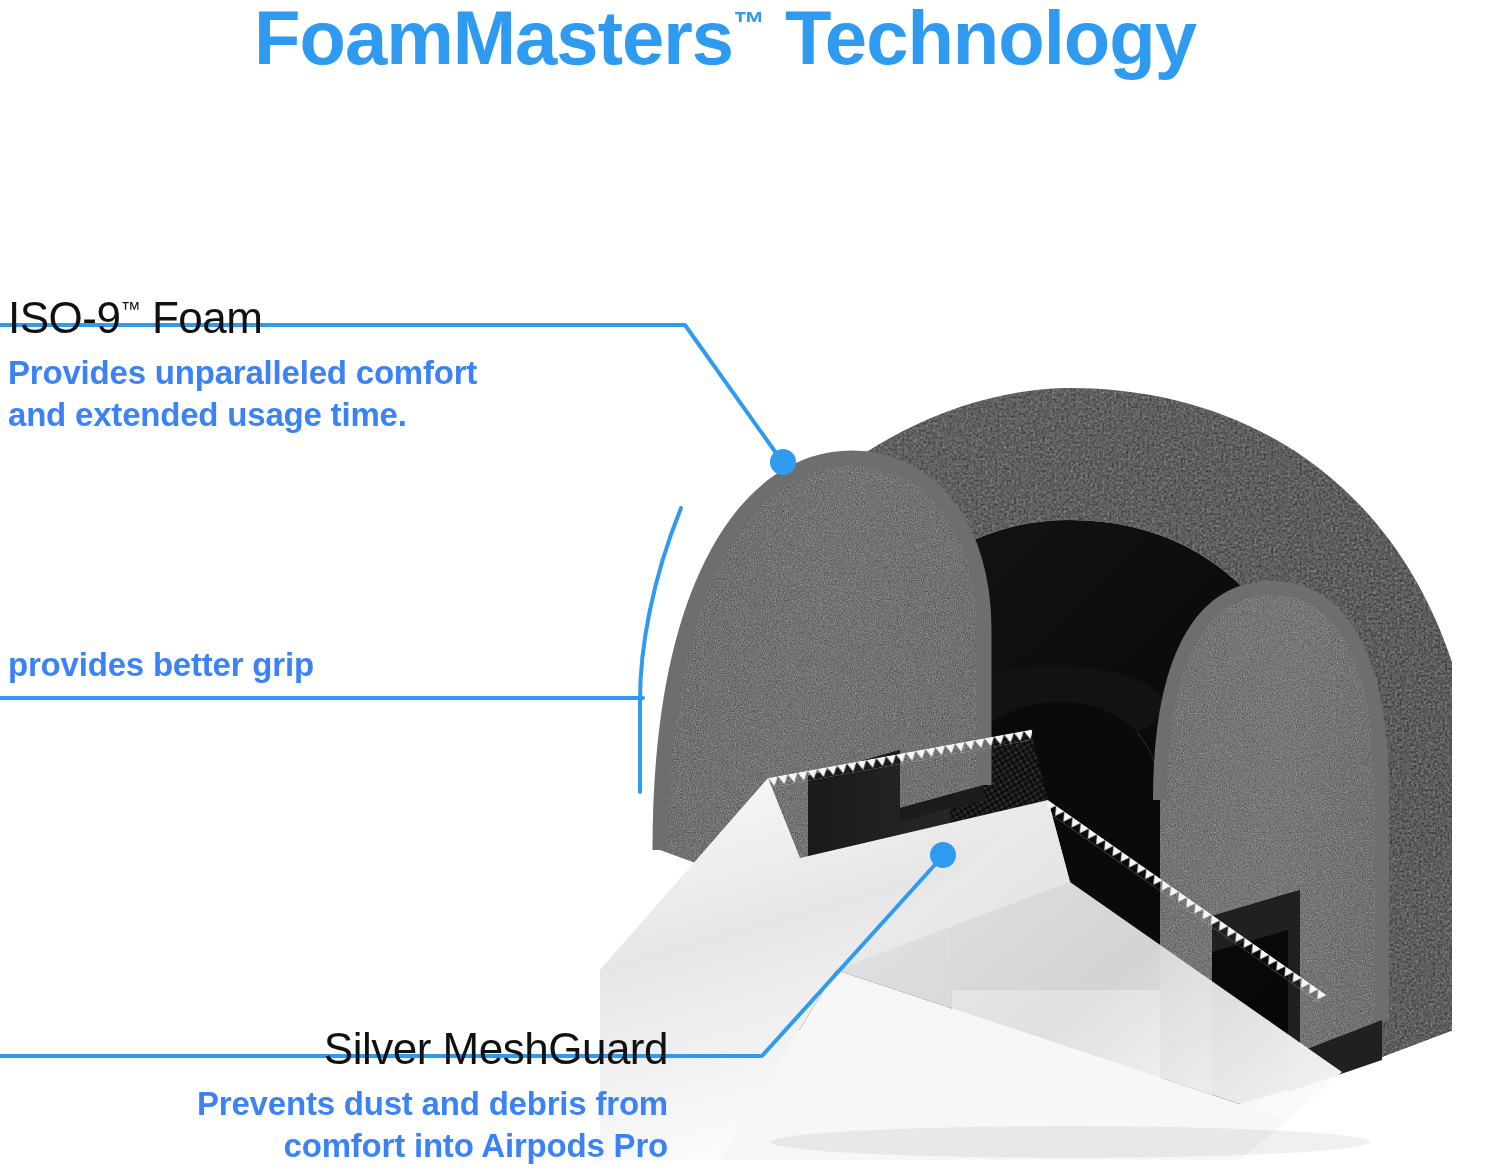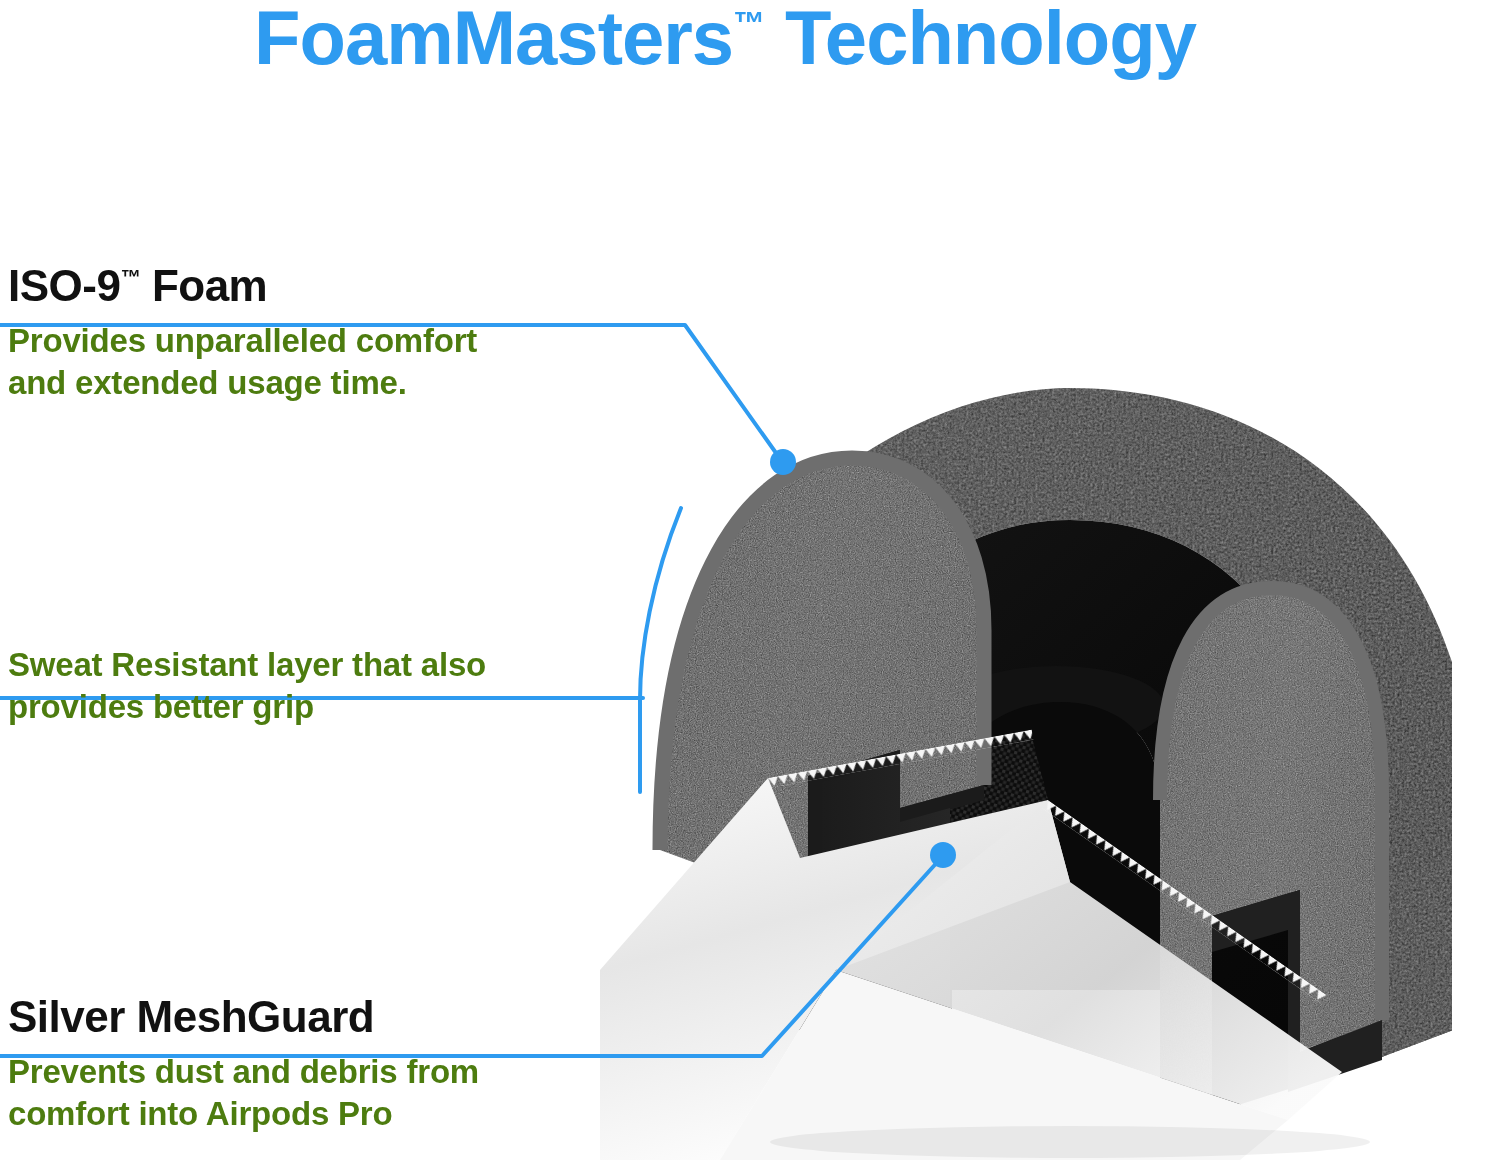--- a/index.html
+++ b/index.html
@@ -39,43 +39,44 @@
   }
 
   
   .callout {
     position: absolute;
     left: 8px;
     width: 660px;
   }
   .callout .head {
     font-size: 44px;
-    font-weight: bold;
+    font-weight: normal;
     color: #111111;
     line-height: 1.08;
     letter-spacing: -0.5px;
     white-space: nowrap;
+    margin-top: 32px;
   }
   .callout .head .tm {
     font-size: 0.46em;
     vertical-align: 0.85em;
   }
   .callout .body {
     font-size: 33px;
     font-weight: bold;
-    color: #4d7c0f;
+    color: #3b82f6;
     line-height: 1.28;
     margin-top: 10px;
     letter-spacing: -0.2px;
   }
   .callout .body .ln { display: block; }
 
   #callout-iso   { top: 262px; }
   #callout-nano  { top: 634px; }
-  #callout-mesh  { top: 993px; }
+  #callout-mesh  { top: 993px; text-align: right; }
 
   
   #leaders {
     position: absolute;
     left: 0;
     top: 0;
     width: 1500px;
     height: 1172px;
     pointer-events: none;
   }
@@ -292,21 +293,20 @@
   <div class="callout" id="callout-iso">
     <div class="head"><span>ISO-9</span><span class="tm">™</span><span> Foam</span></div>
     <div class="body">
       <span class="ln">Provides unparalleled comfort</span>
       <span class="ln">and extended usage time.</span>
     </div>
   </div>
 
   <div class="callout" id="callout-nano">
     <div class="body">
-      <span class="ln">Sweat Resistant layer that also</span>
       <span class="ln">provides better grip</span>
     </div>
   </div>
 
   <div class="callout" id="callout-mesh">
     <div class="head"><span>Silver MeshGuard</span><span class="tm"></span><span></span></div>
     <div class="body">
       <span class="ln">Prevents dust and debris from</span>
       <span class="ln">comfort into Airpods Pro</span>
     </div>

